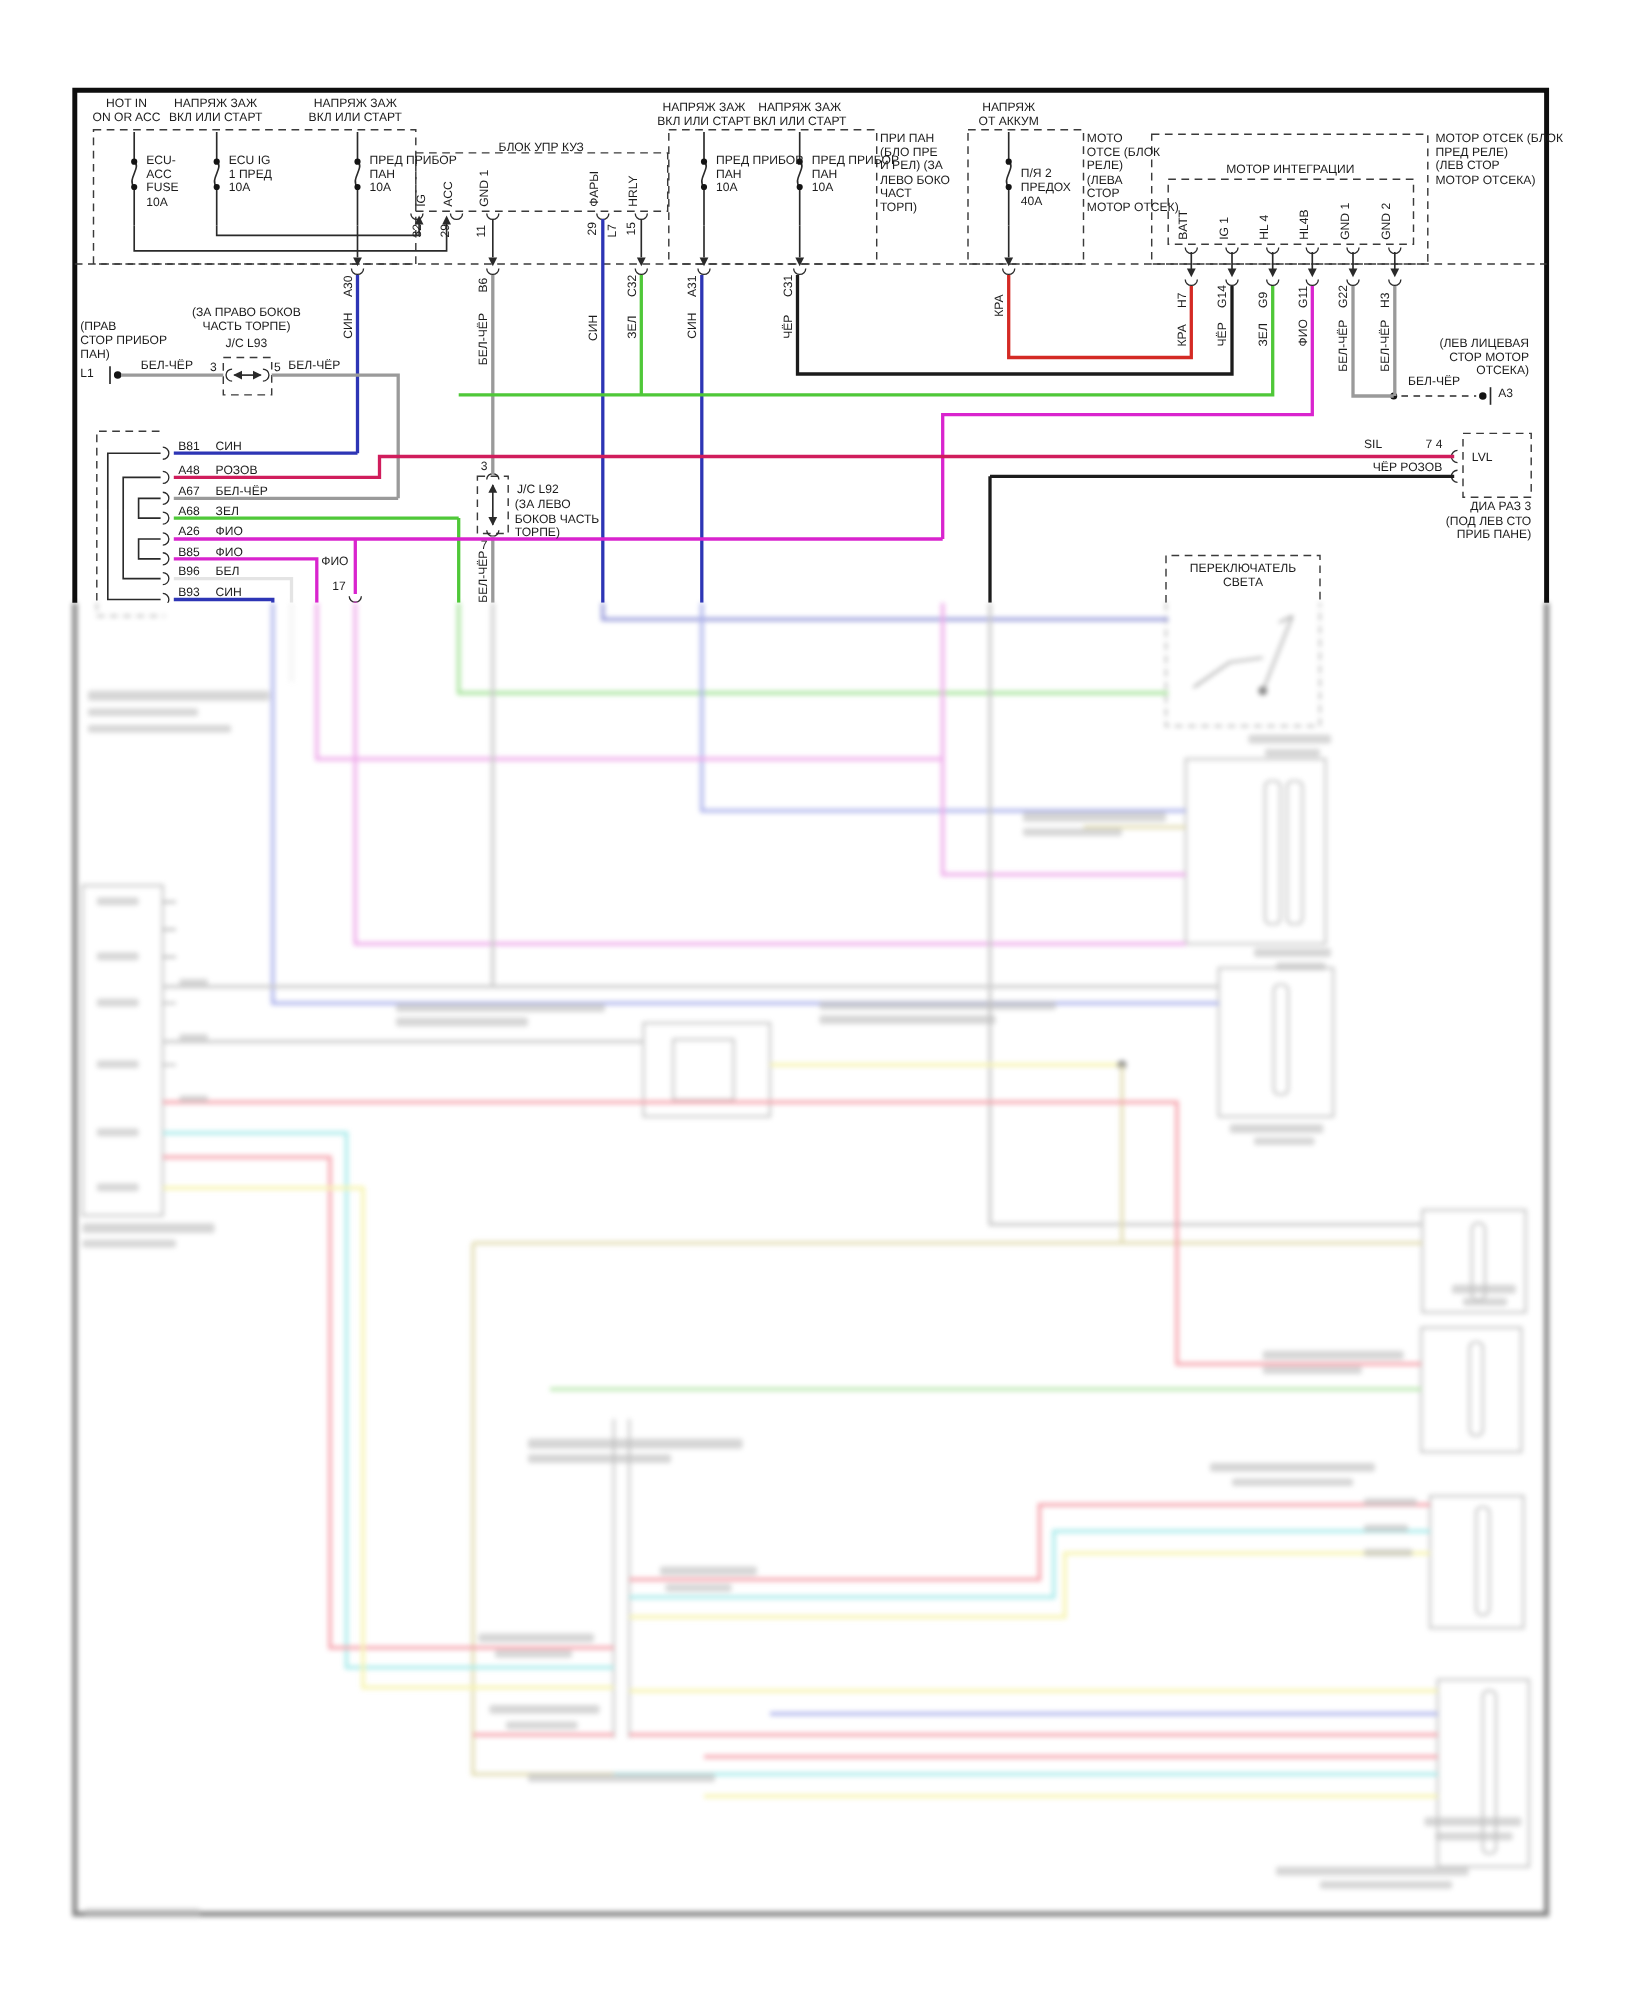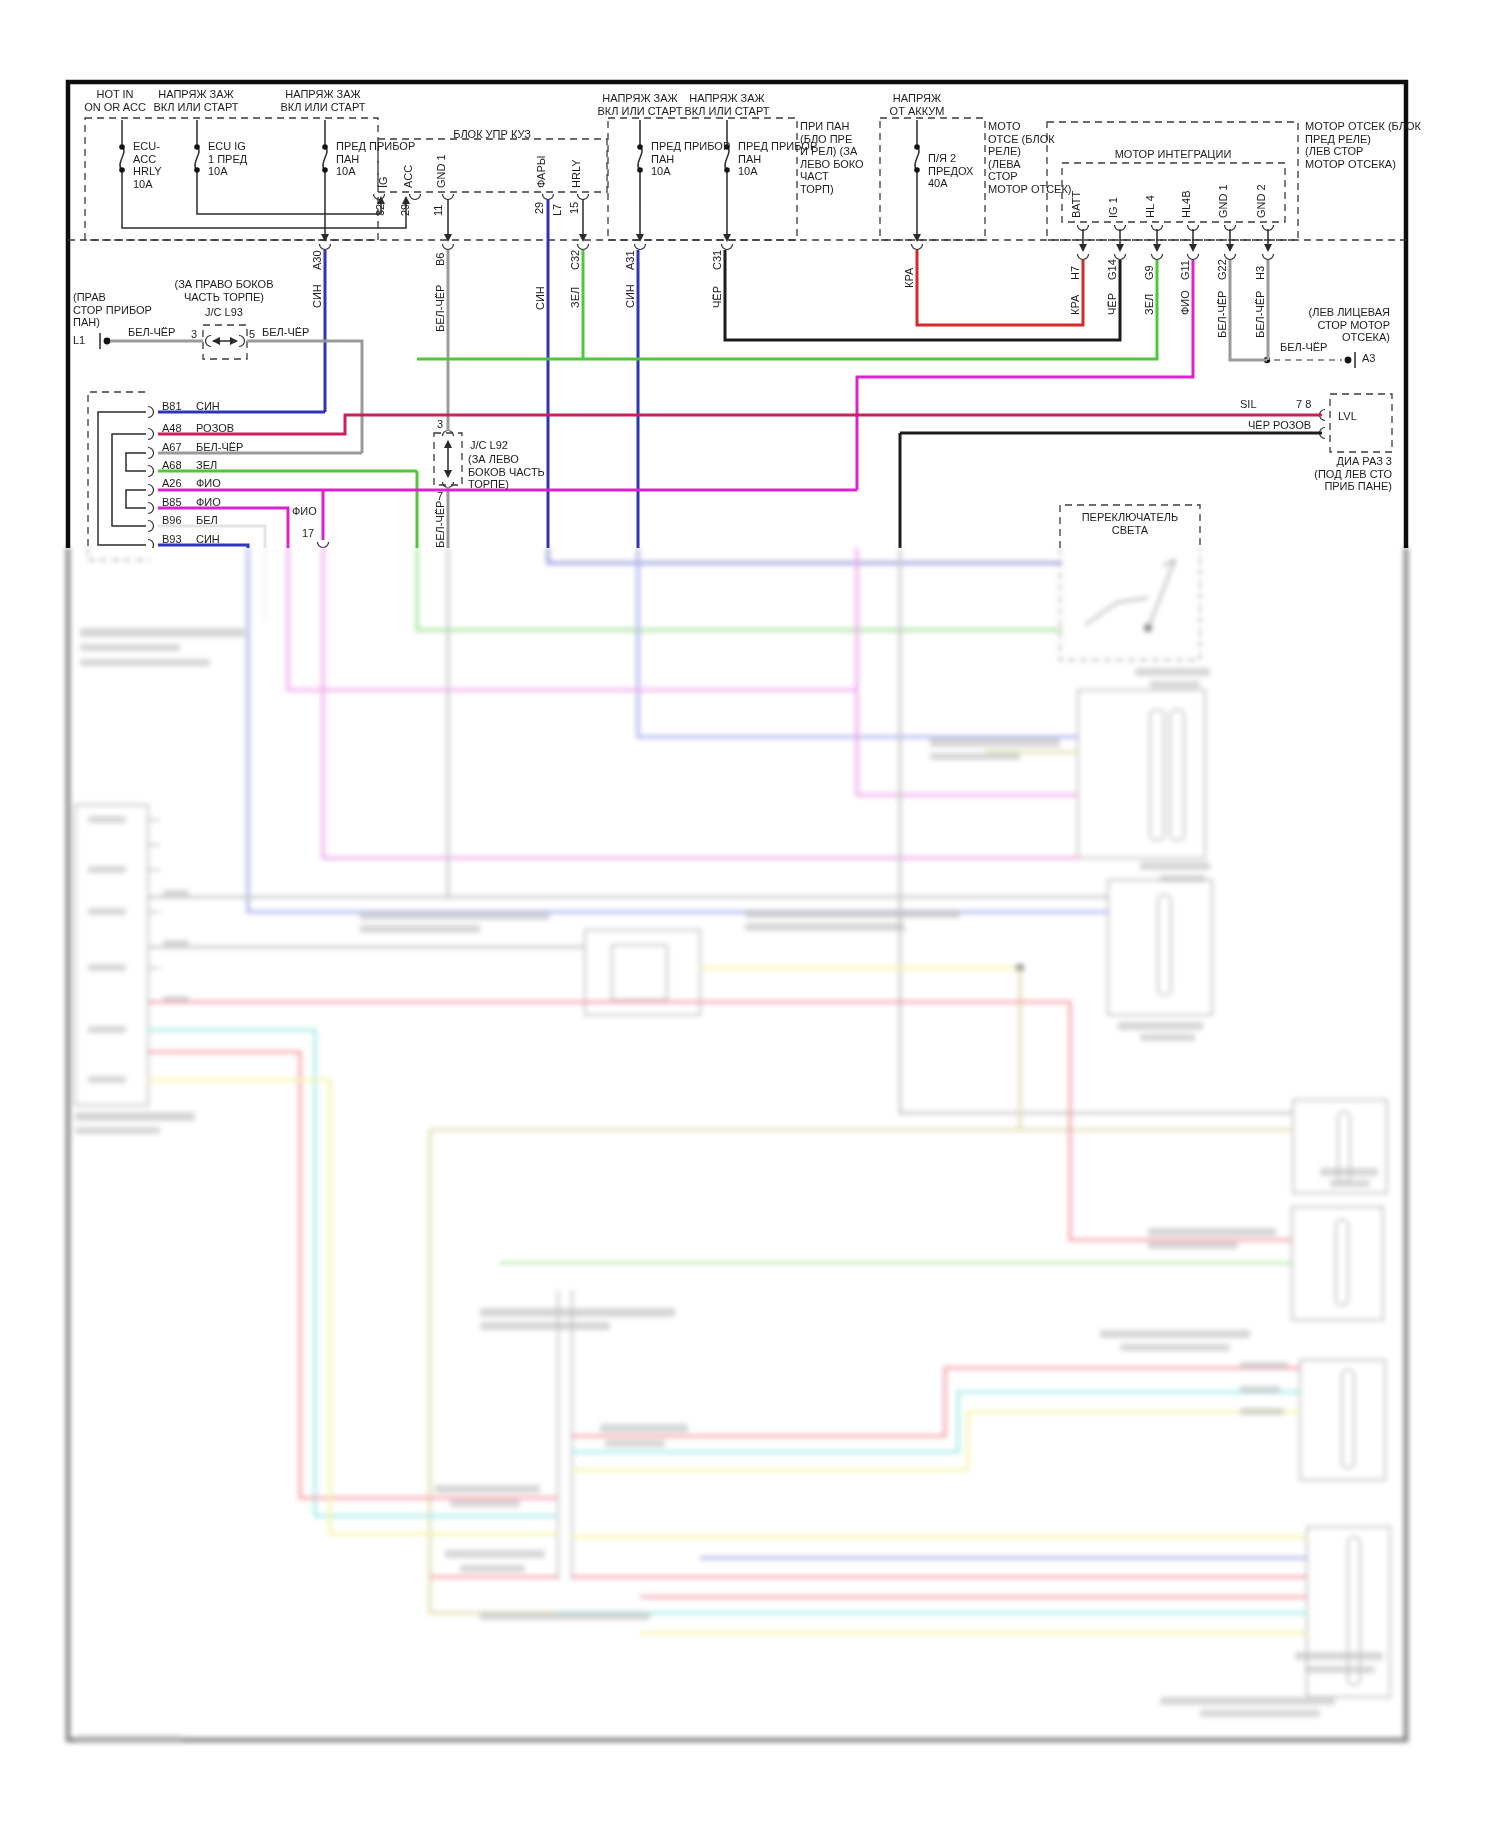--- a/index.html
+++ b/index.html
@@ -326,21 +326,21 @@
 ВКЛ ИЛИ СТАРТ</div>
   <div class="lb c" style="left:640px;top:92px">НАПРЯЖ ЗАЖ
 ВКЛ ИЛИ СТАРТ</div>
   <div class="lb c" style="left:727px;top:92px">НАПРЯЖ ЗАЖ
 ВКЛ ИЛИ СТАРТ</div>
   <div class="lb c" style="left:917px;top:92px">НАПРЯЖ
 ОТ АККУМ</div>
 
   <div class="lb" style="left:133px;top:140px">ECU-
 ACC
-HRLY
+FUSE
 10A</div>
   <div class="lb" style="left:208px;top:140px">ECU IG
 1 ПРЕД
 10A</div>
   <div class="lb" style="left:336px;top:140px">ПРЕД ПРИБОР
 ПАН
 10A</div>
   <div class="lb" style="left:651px;top:140px">ПРЕД ПРИБОР
 ПАН
 10A</div>
@@ -452,21 +452,21 @@
 
   <div class="lb" style="left:437px;top:418px">3</div>
   <div class="lb" style="left:470px;top:439px">J/C L92</div>
   <div class="lb" style="left:468px;top:453px">(ЗА ЛЕВО
 БОКОВ ЧАСТЬ
 ТОРПЕ)</div>
   <div class="lb" style="left:437px;top:490px">7</div>
   <div class="vl" style="left:434px;top:548px">БЕЛ-ЧЁР</div>
 
   <div class="lb" style="left:1240px;top:398px">SIL</div>
-  <div class="lb" style="left:1296px;top:398px">7 8</div>
+  <div class="lb" style="left:1296px;top:398px">7 4</div>
   <div class="lb" style="left:1248px;top:419px">ЧЁР РОЗОВ</div>
   <div class="lb" style="left:1338px;top:410px">LVL</div>
   <div class="lb r" style="left:1300px;top:455px;width:92px">ДИА РАЗ 3
 (ПОД ЛЕВ СТО
 ПРИБ ПАНЕ)</div>
 
   <div class="lb r" style="left:1300px;top:306px;width:90px">(ЛЕВ ЛИЦЕВАЯ
 СТОР МОТОР
 ОТСЕКА)</div>
   <div class="lb" style="left:1280px;top:341px">БЕЛ-ЧЁР</div>

